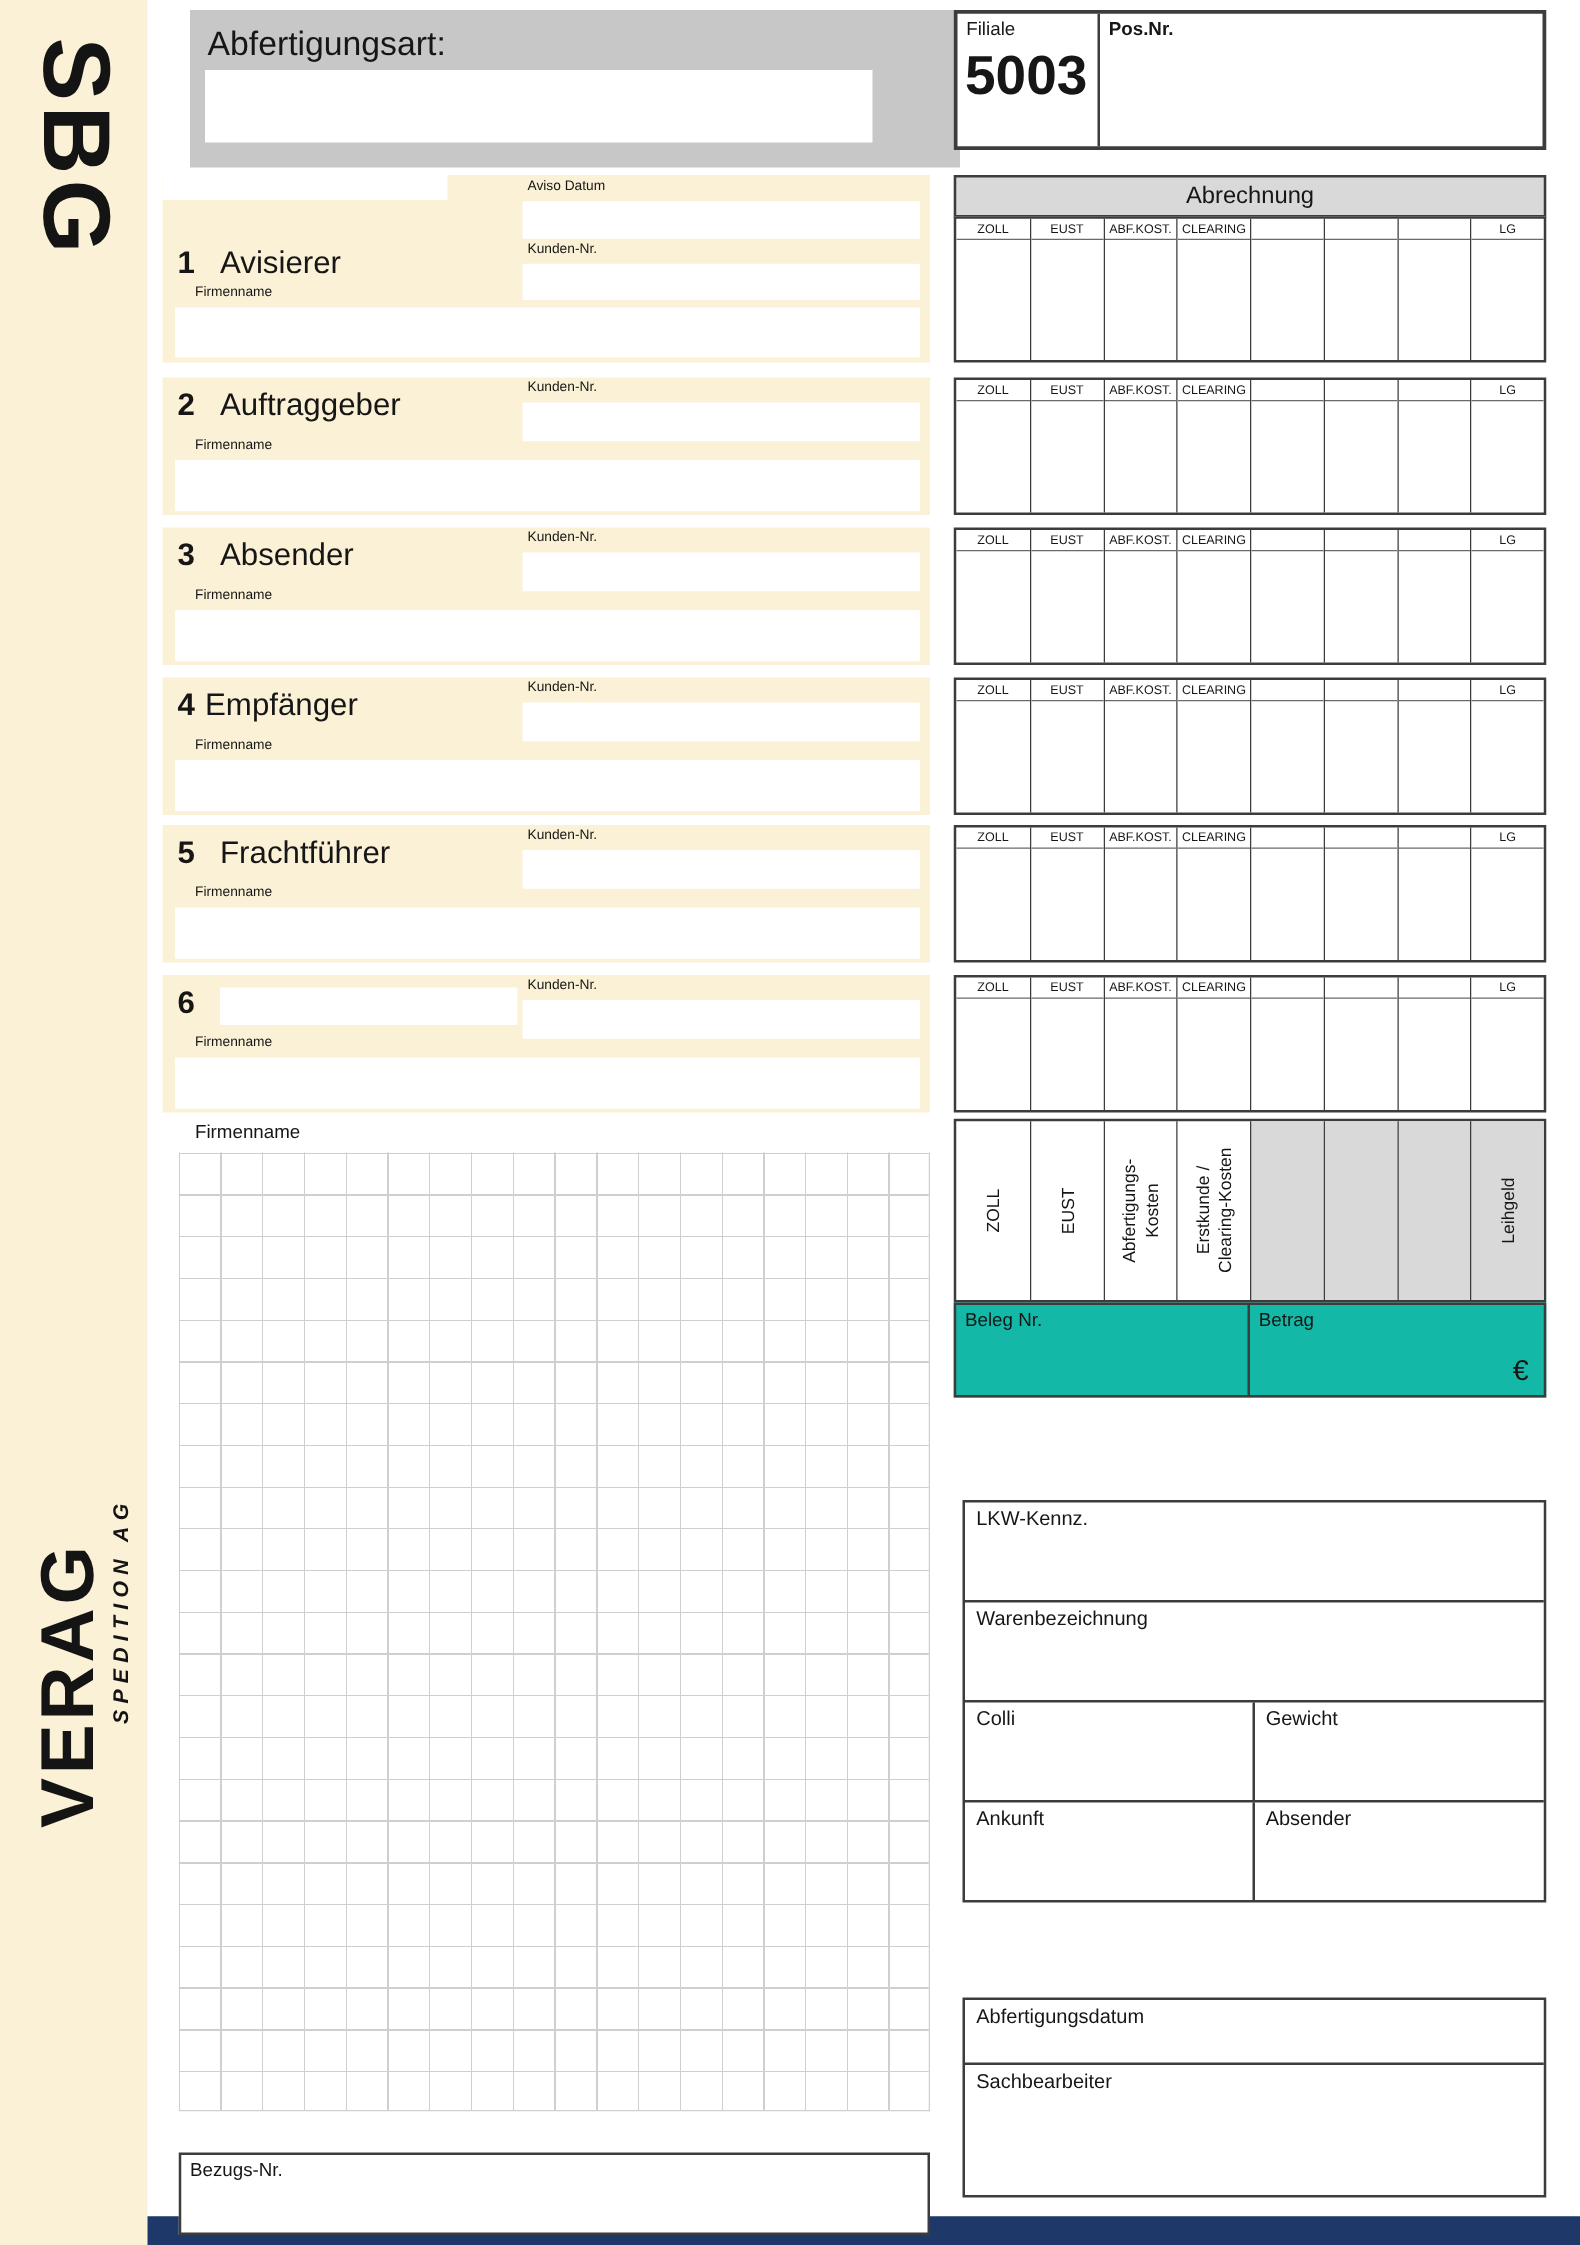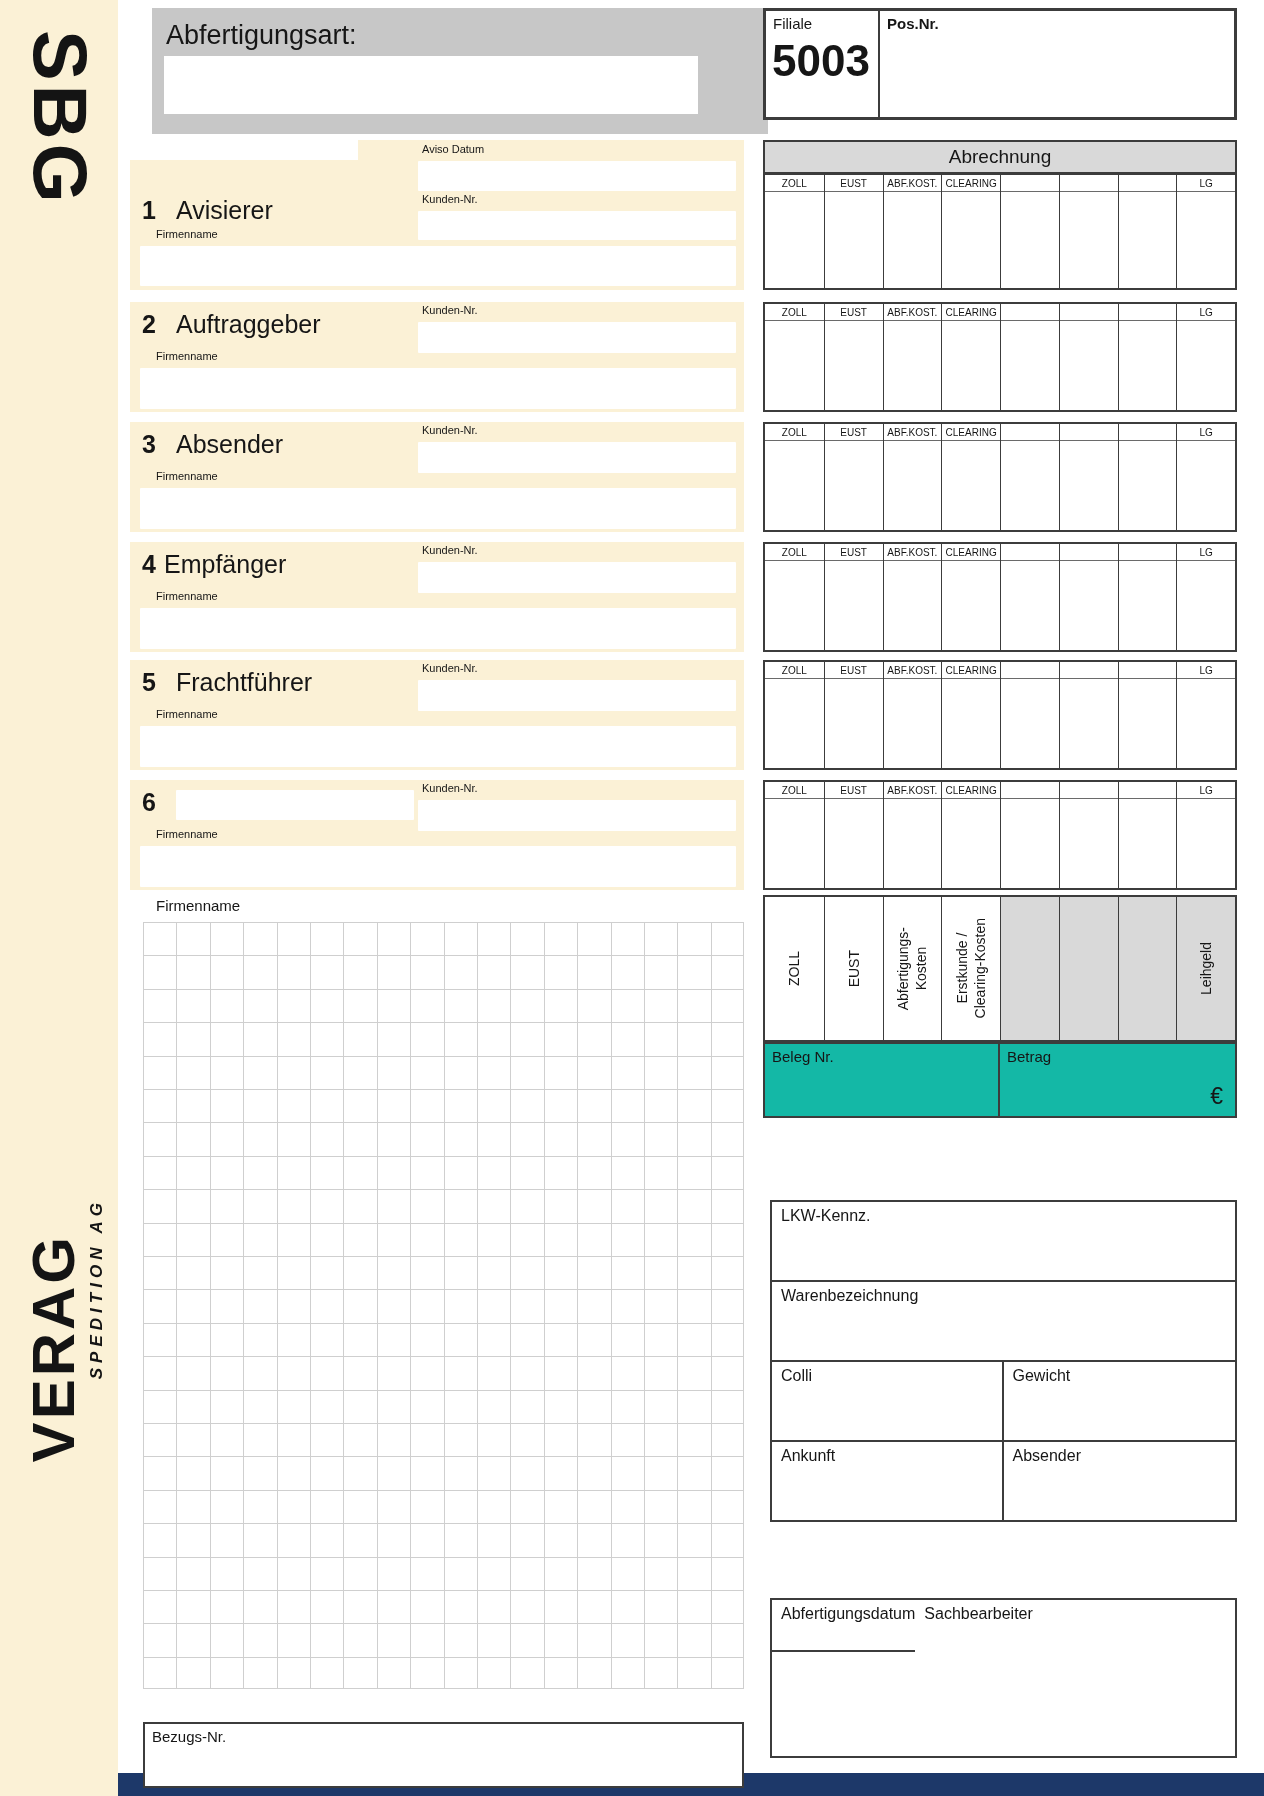--- a/index.html
+++ b/index.html
@@ -63,21 +63,21 @@
 
   .lkw-box{position:absolute;left:770px;top:1200px;width:467px;height:322px;border:2px solid var(--border-dark);
            background:#fff;display:flex;flex-direction:column;}
   .drow{flex:1;border-bottom:2px solid var(--border-dark);}
   .drow:last-child{border-bottom:none;}
   .dsplit{display:flex;}
   .dcell-l{width:50%;border-right:2px solid var(--border-dark);}
   .dcell-r{flex:1;}
   .d-label{font-size:16px;padding:5px 0 0 9px;}
   .abfert-box{position:absolute;left:770px;top:1598px;width:467px;height:160px;border:2px solid var(--border-dark);
-              background:#fff;display:flex;flex-direction:row;}
+              background:#fff;display:flex;flex-direction:column;}
   .abfert-row1{height:52px;border-bottom:2px solid var(--border-dark);}
   .abfert-row2{flex:1;}
 
   .party{position:absolute;left:130px;width:614px;background:var(--cream);}
   .party-first::before{content:"";position:absolute;left:0;top:0;width:228px;height:20px;background:#fff;}
   .flabel{position:absolute;font-size:11px;}
   .winput{position:absolute;background:#fff;border-radius:1px;}
   .pnum{position:absolute;font-size:25px;font-weight:bold;}
   .pname{position:absolute;font-size:25px;}
 </style>

